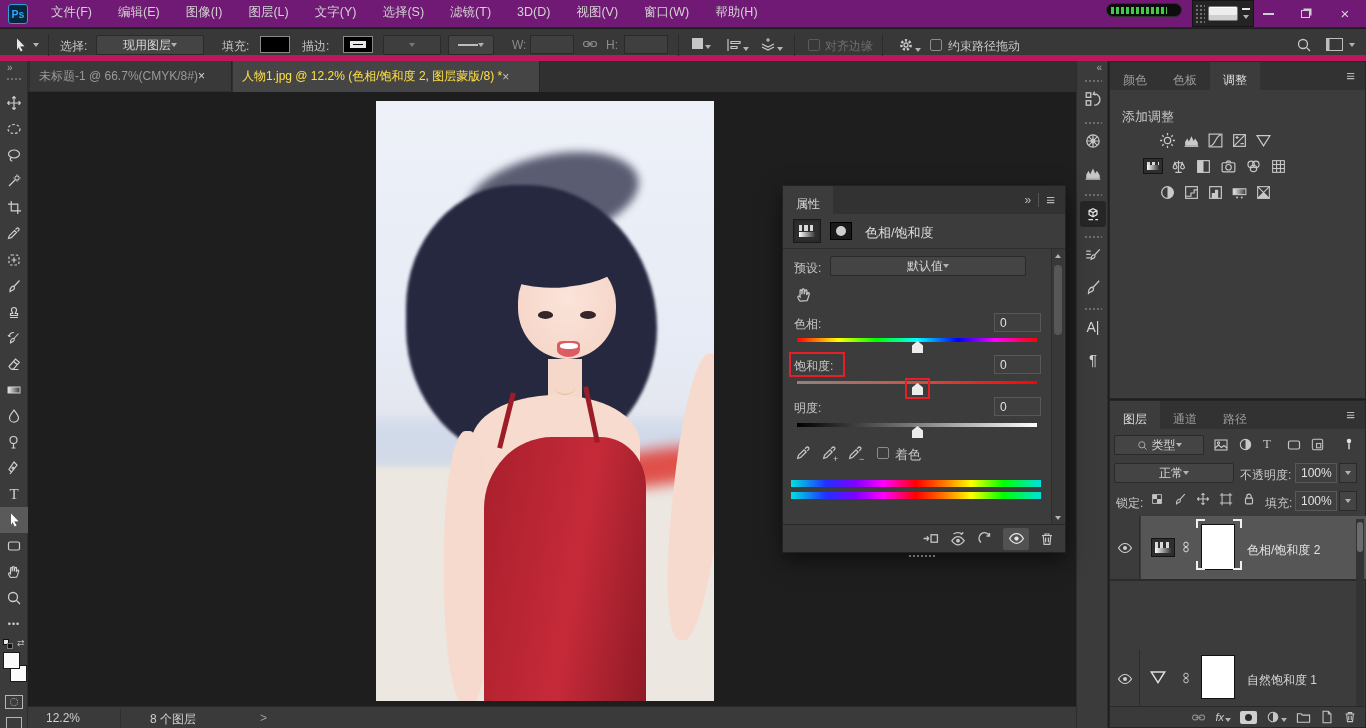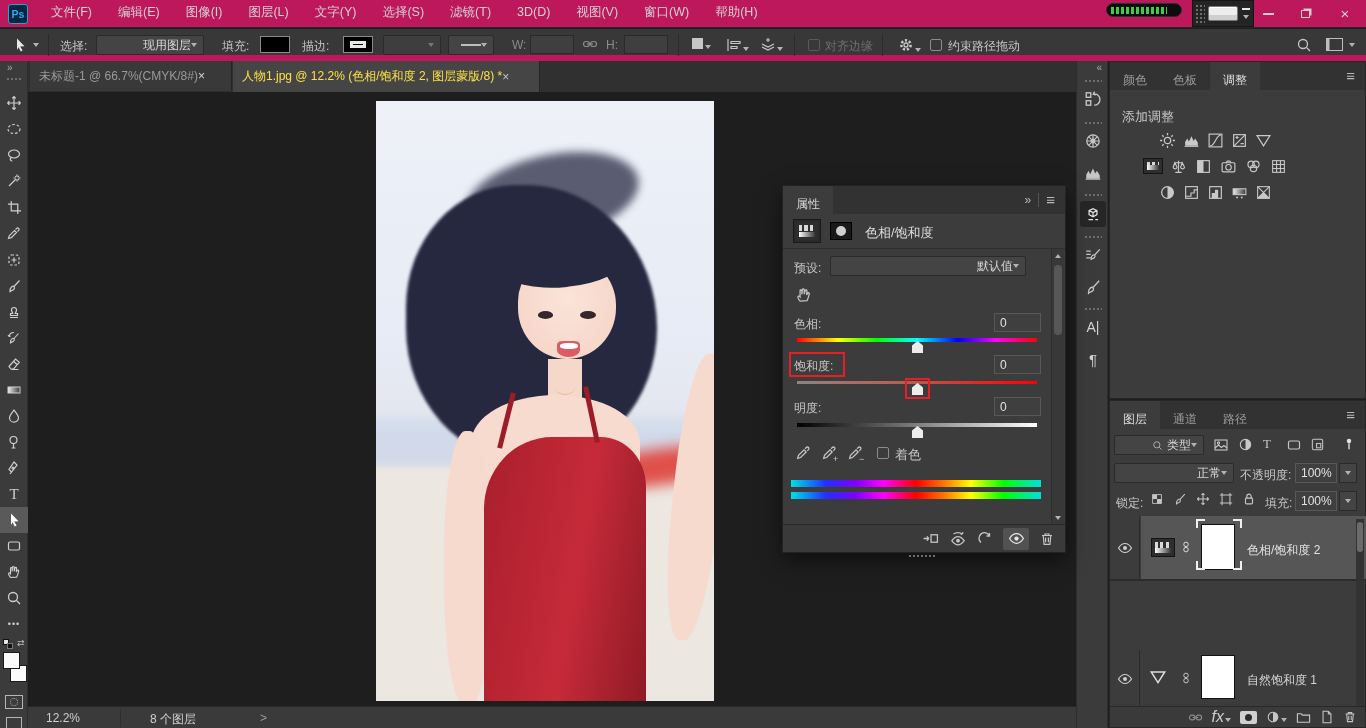--- a/index.html
+++ b/index.html
@@ -6,21 +6,21 @@
 html,body{width:1366px;height:728px;overflow:hidden;background:#1e1e1e}
 #app{position:absolute;left:0;top:0;width:1366px;height:728px;font-family:"Liberation Sans","DejaVu Sans",sans-serif;font-size:12px;color:#d6d6d6}
 .abs{position:absolute}
 .flex{display:flex;align-items:center}
 svg{display:block}
 .ic{color:#c6c6c6;display:flex;align-items:center;justify-content:center}
 .dim{color:#8a8a8a}
 .cdn{width:0;height:0;border-left:3.5px solid transparent;border-right:3.5px solid transparent;border-top:4px solid #b3b3b3}
 .cup{width:0;height:0;border-left:3.5px solid transparent;border-right:3.5px solid transparent;border-bottom:4px solid #b3b3b3}
 .vdiv{width:1px;height:22px;background:#2c2c2c}
-.sel{background:#444;border:1px solid #2a2a2a;border-radius:2px;height:20px;display:flex;align-items:center;justify-content:flex-end;padding:0 6px;color:#d8d8d8}
+.sel{background:#444;border:1px solid #2a2a2a;border-radius:2px;height:20px;display:flex;align-items:center;justify-content:center;padding:0 6px;color:#d8d8d8}
 .valbox{background:#3f3f3f;border:1px solid #585858;height:19px;display:flex;align-items:center;padding:0 5px;color:#e2e2e2}
 .inp{background:#3f3f3f;border:1px solid #2a2a2a;height:19px}
 .chk{width:12px;height:12px;border:1px solid #8c8c8c;border-radius:2px;background:transparent}
 .chk.dis{border-color:#5a5a5a}
 .lbl{color:#c6c6c6}
 .panel{position:absolute;background:#3c3c3c;border:1px solid #262626}
 .tstrip{height:28px;background:#323232;display:flex;align-items:stretch}
 .ptab{padding:4px 13px;line-height:28px;color:#9b9b9b}
 .ptab.on{background:#3c3c3c;color:#dcdcdc}
 .pmenu{color:#b8b8b8;font-size:15px;line-height:28px}
@@ -260,21 +260,21 @@
         </g>
 <g id="i-alignleft" fill="none" stroke="currentColor" stroke-width="1.2">
           <path d="M2 2v12M5 4.5h9v2H5zM5 9.5h6v2H5z"></path>
         </g>
 <g id="i-stackadd" fill="none" stroke="currentColor" stroke-width="1.2">
           <path d="M2 10l6 3 6-3M2 7l6 3 6-3M8 1v4M6 3h4"></path>
         </g>
 </defs>
 </svg>
 
-<div class="abs" style="left:0;top:0;width:1366px;height:28px;background:#be185d;border-bottom:1px solid #262626">
+<div class="abs" style="left:0;top:0;width:1366px;height:28px;background:#701a75;border-bottom:1px solid #262626">
   <div class="abs" style="left:8px;top:4px;width:20px;height:20px;background:#07273d;border:1px solid #2d9fd8;border-radius:3px;color:#31a8ff;font-weight:bold;font-size:10.5px;display:flex;align-items:center;justify-content:center">
         <span>Ps</span>
       </div>
   <div class="flex" style="position:absolute;left:38px;top:0;height:24px">
     <span class="menu-item">文件(F)</span>
     <span class="menu-item">编辑(E)</span>
     <span class="menu-item">图像(I)</span>
     <span class="menu-item">图层(L)</span>
     <span class="menu-item">文字(Y)</span>
     <span class="menu-item">选择(S)</span>
@@ -816,21 +816,21 @@
   <div class="abs" style="right:1px;top:118px;width:8px;height:188px;background:#333">
         <div style="position:absolute;left:1px;top:3px;width:6px;height:30px;background:#6b6b6b;border-radius:3px"></div>
       </div>
 
   <div class="abs flex" style="left:0;bottom:0;width:255px;height:21px;background:#3a3a3a;border-top:1px solid #292929;justify-content:flex-end;gap:9px;padding-right:8px">
     <div class="ic dim">
           <svg width="15" height="15" viewBox="0 0 16 16">
             <use href="#i-linkh"></use>
           </svg>
         </div>
-    <div class="ic flex" style="font-style:italic;font-size:16px;color:#cfcfcf">
+    <div class="ic flex" style="font-style:italic;font-size:11px;color:#cfcfcf">
           <span>fx</span>
           <span class="cdn" style="margin-left:1px;margin-top:6px"></span>
         </div>
     <div style="width:17px;height:13px;background:#cfcfcf;border-radius:2px;display:flex;align-items:center;justify-content:center">
           <div style="width:7px;height:7px;background:#2a2a2a;border-radius:50%"></div>
         </div>
     <div class="ic flex">
           <svg width="14" height="14" viewBox="0 0 16 16">
             <use href="#i-half"></use>
           </svg>

